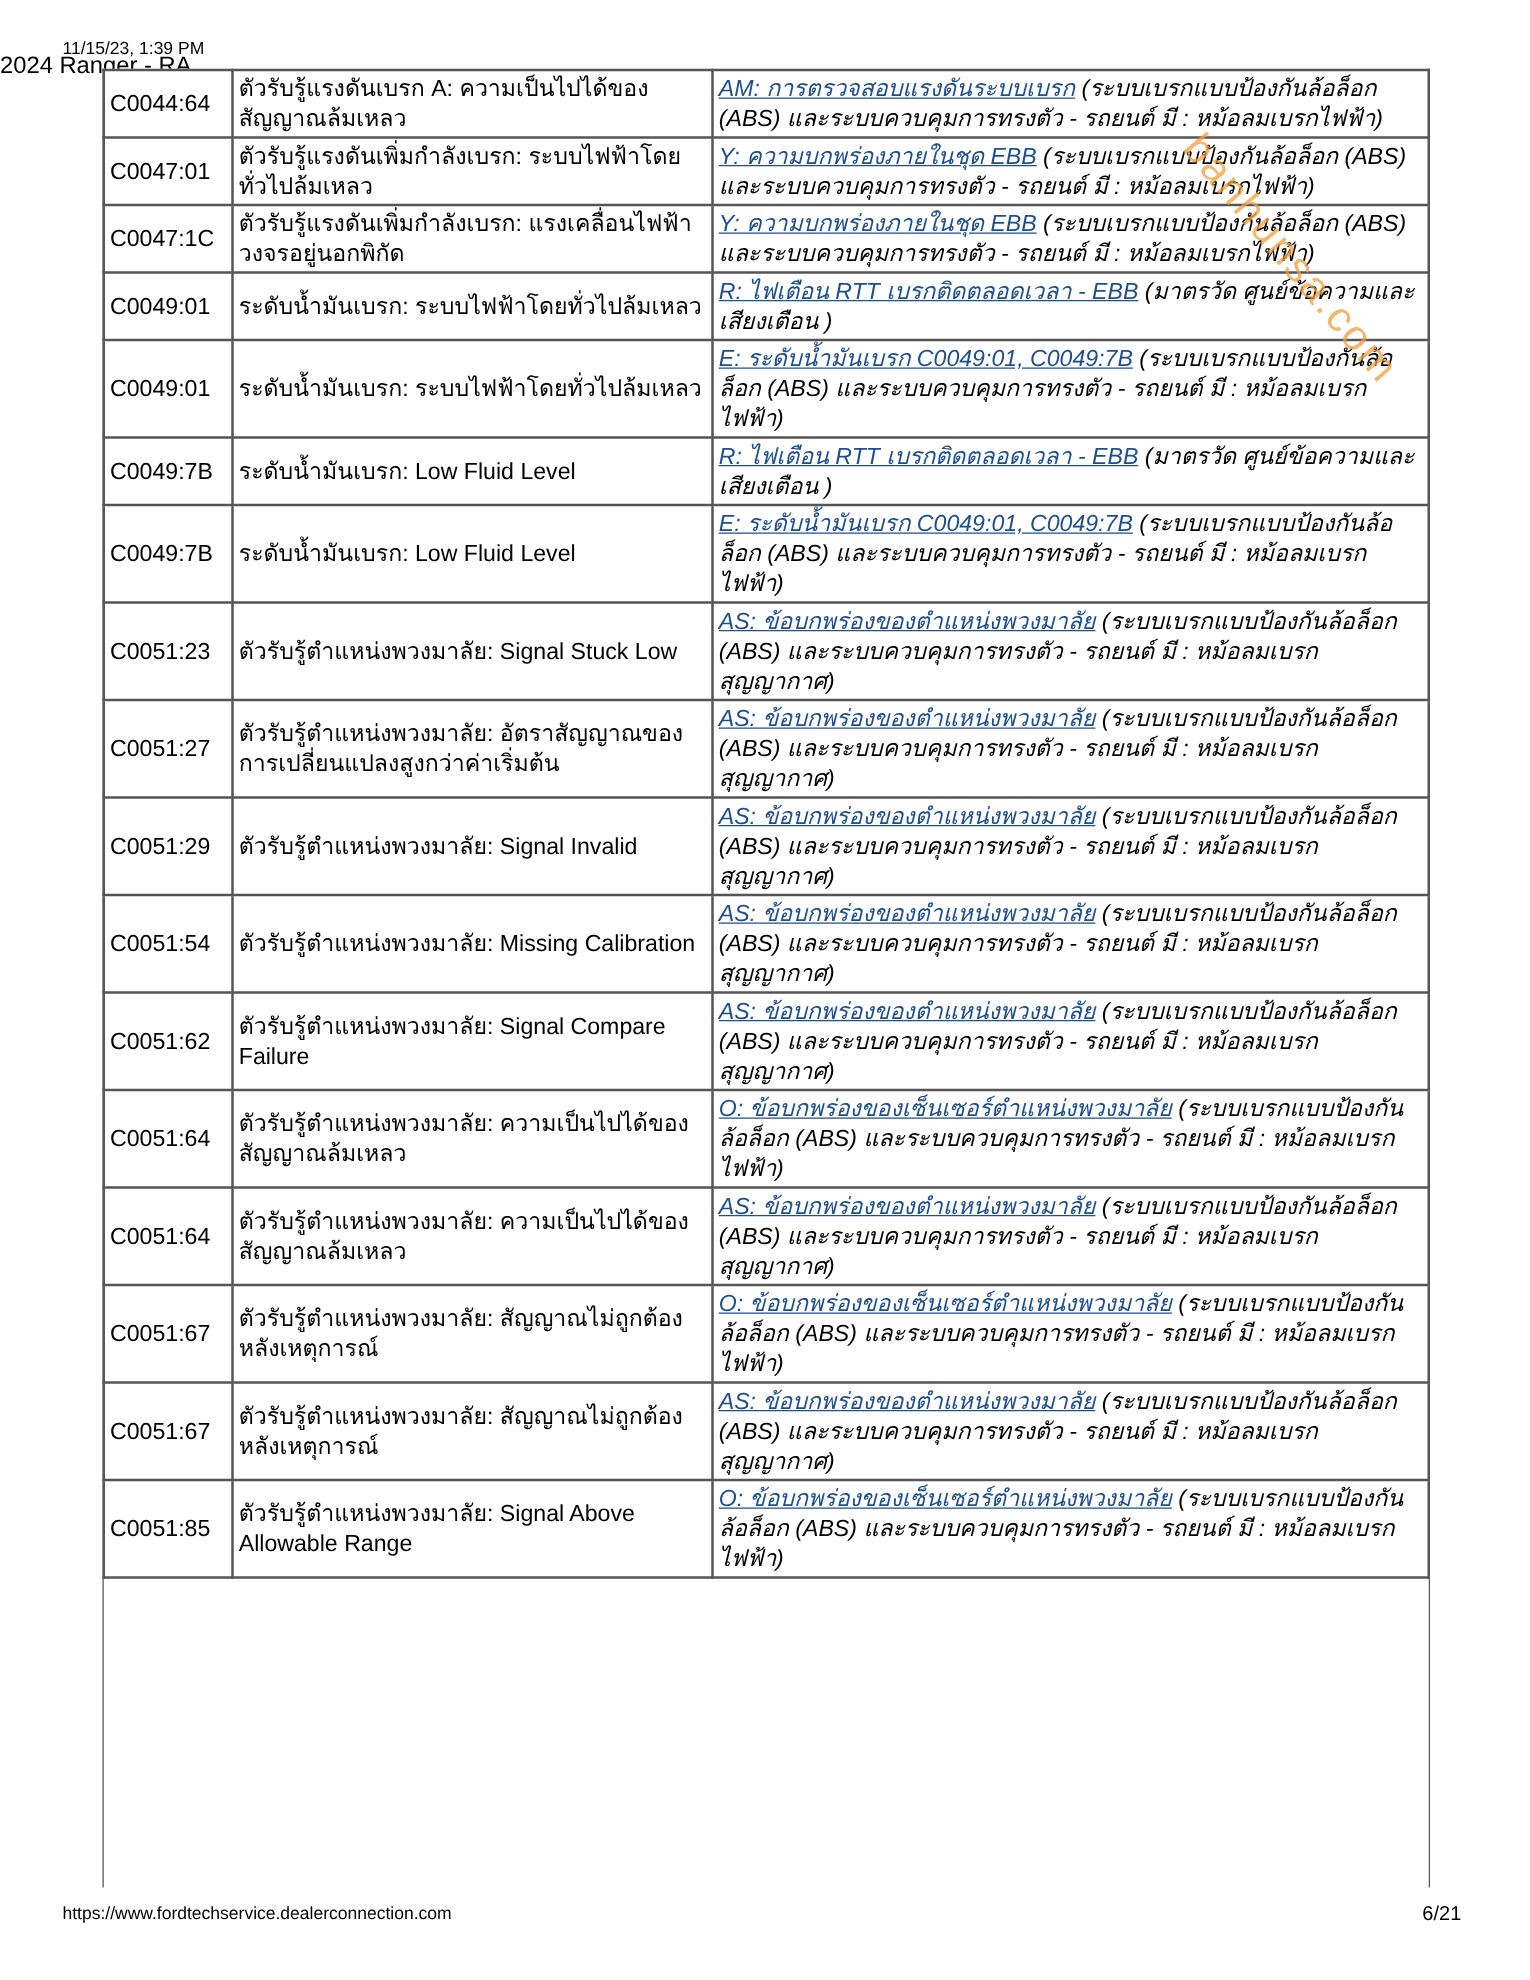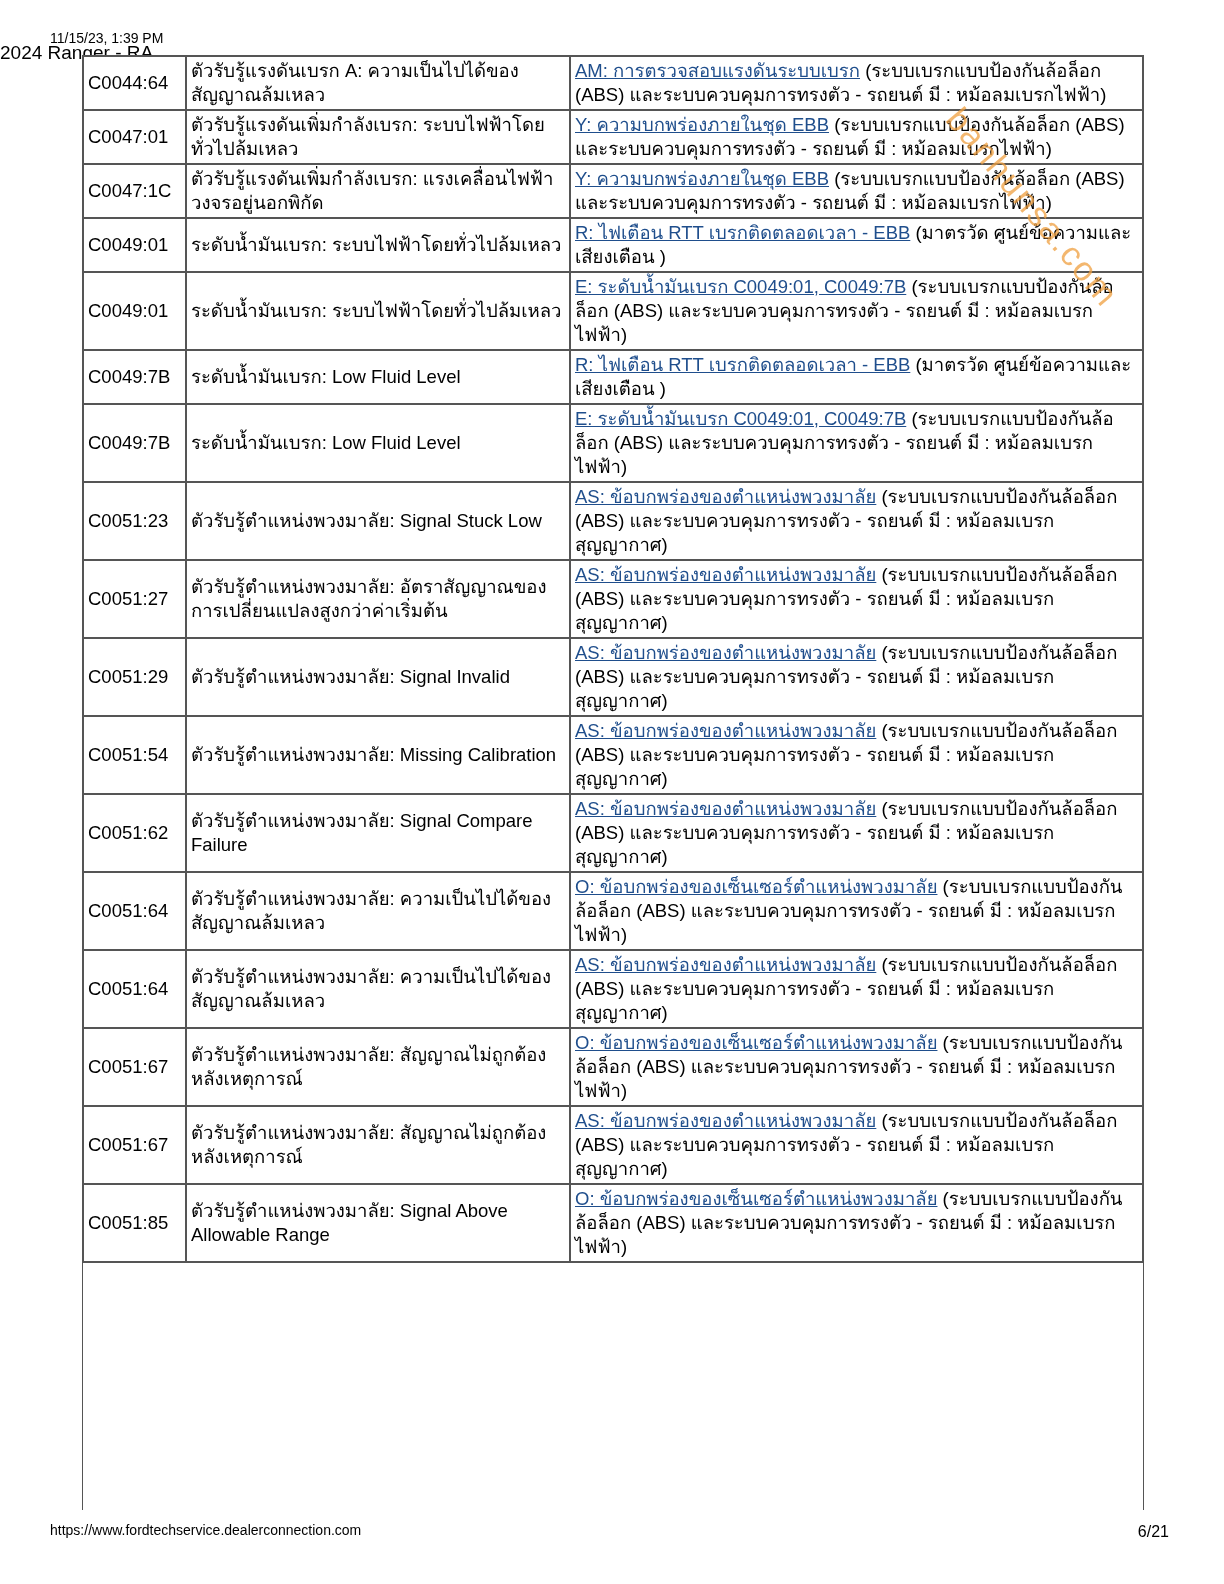--- a/index.html
+++ b/index.html
@@ -21,21 +21,21 @@
   table.dtc {
     position: absolute; left: 82px; top: 55px; width: 1062px;
     border-collapse: collapse; table-layout: fixed; background: #fff;
   }
   table.dtc td {
     border: 2px solid #555; vertical-align: middle;
     font-size: 18.5px; line-height: 24px; padding: 2px 4px;
   }
   td.code { width: 93px; }
   td.desc { width: 374px; }
-  td.info { width: 563px; }
+  td.info { width: 563px; font-style: italic; }
   a.link { color: #1f4e8c; text-decoration: underline; }
   .footer-url { position: absolute; left: 50px; top: 1522px; font-size: 14px; }
   .footer-page { position: absolute; right: 55px; top: 1523px; font-size: 16px; }
 </style>
 </head>
 <body>
 
 <div class="hdr-date">11/15/23, 1:39 PM</div>
 <div class="hdr-title" style="width:1224px;left:0;">2024 Ranger - RA</div>
 

